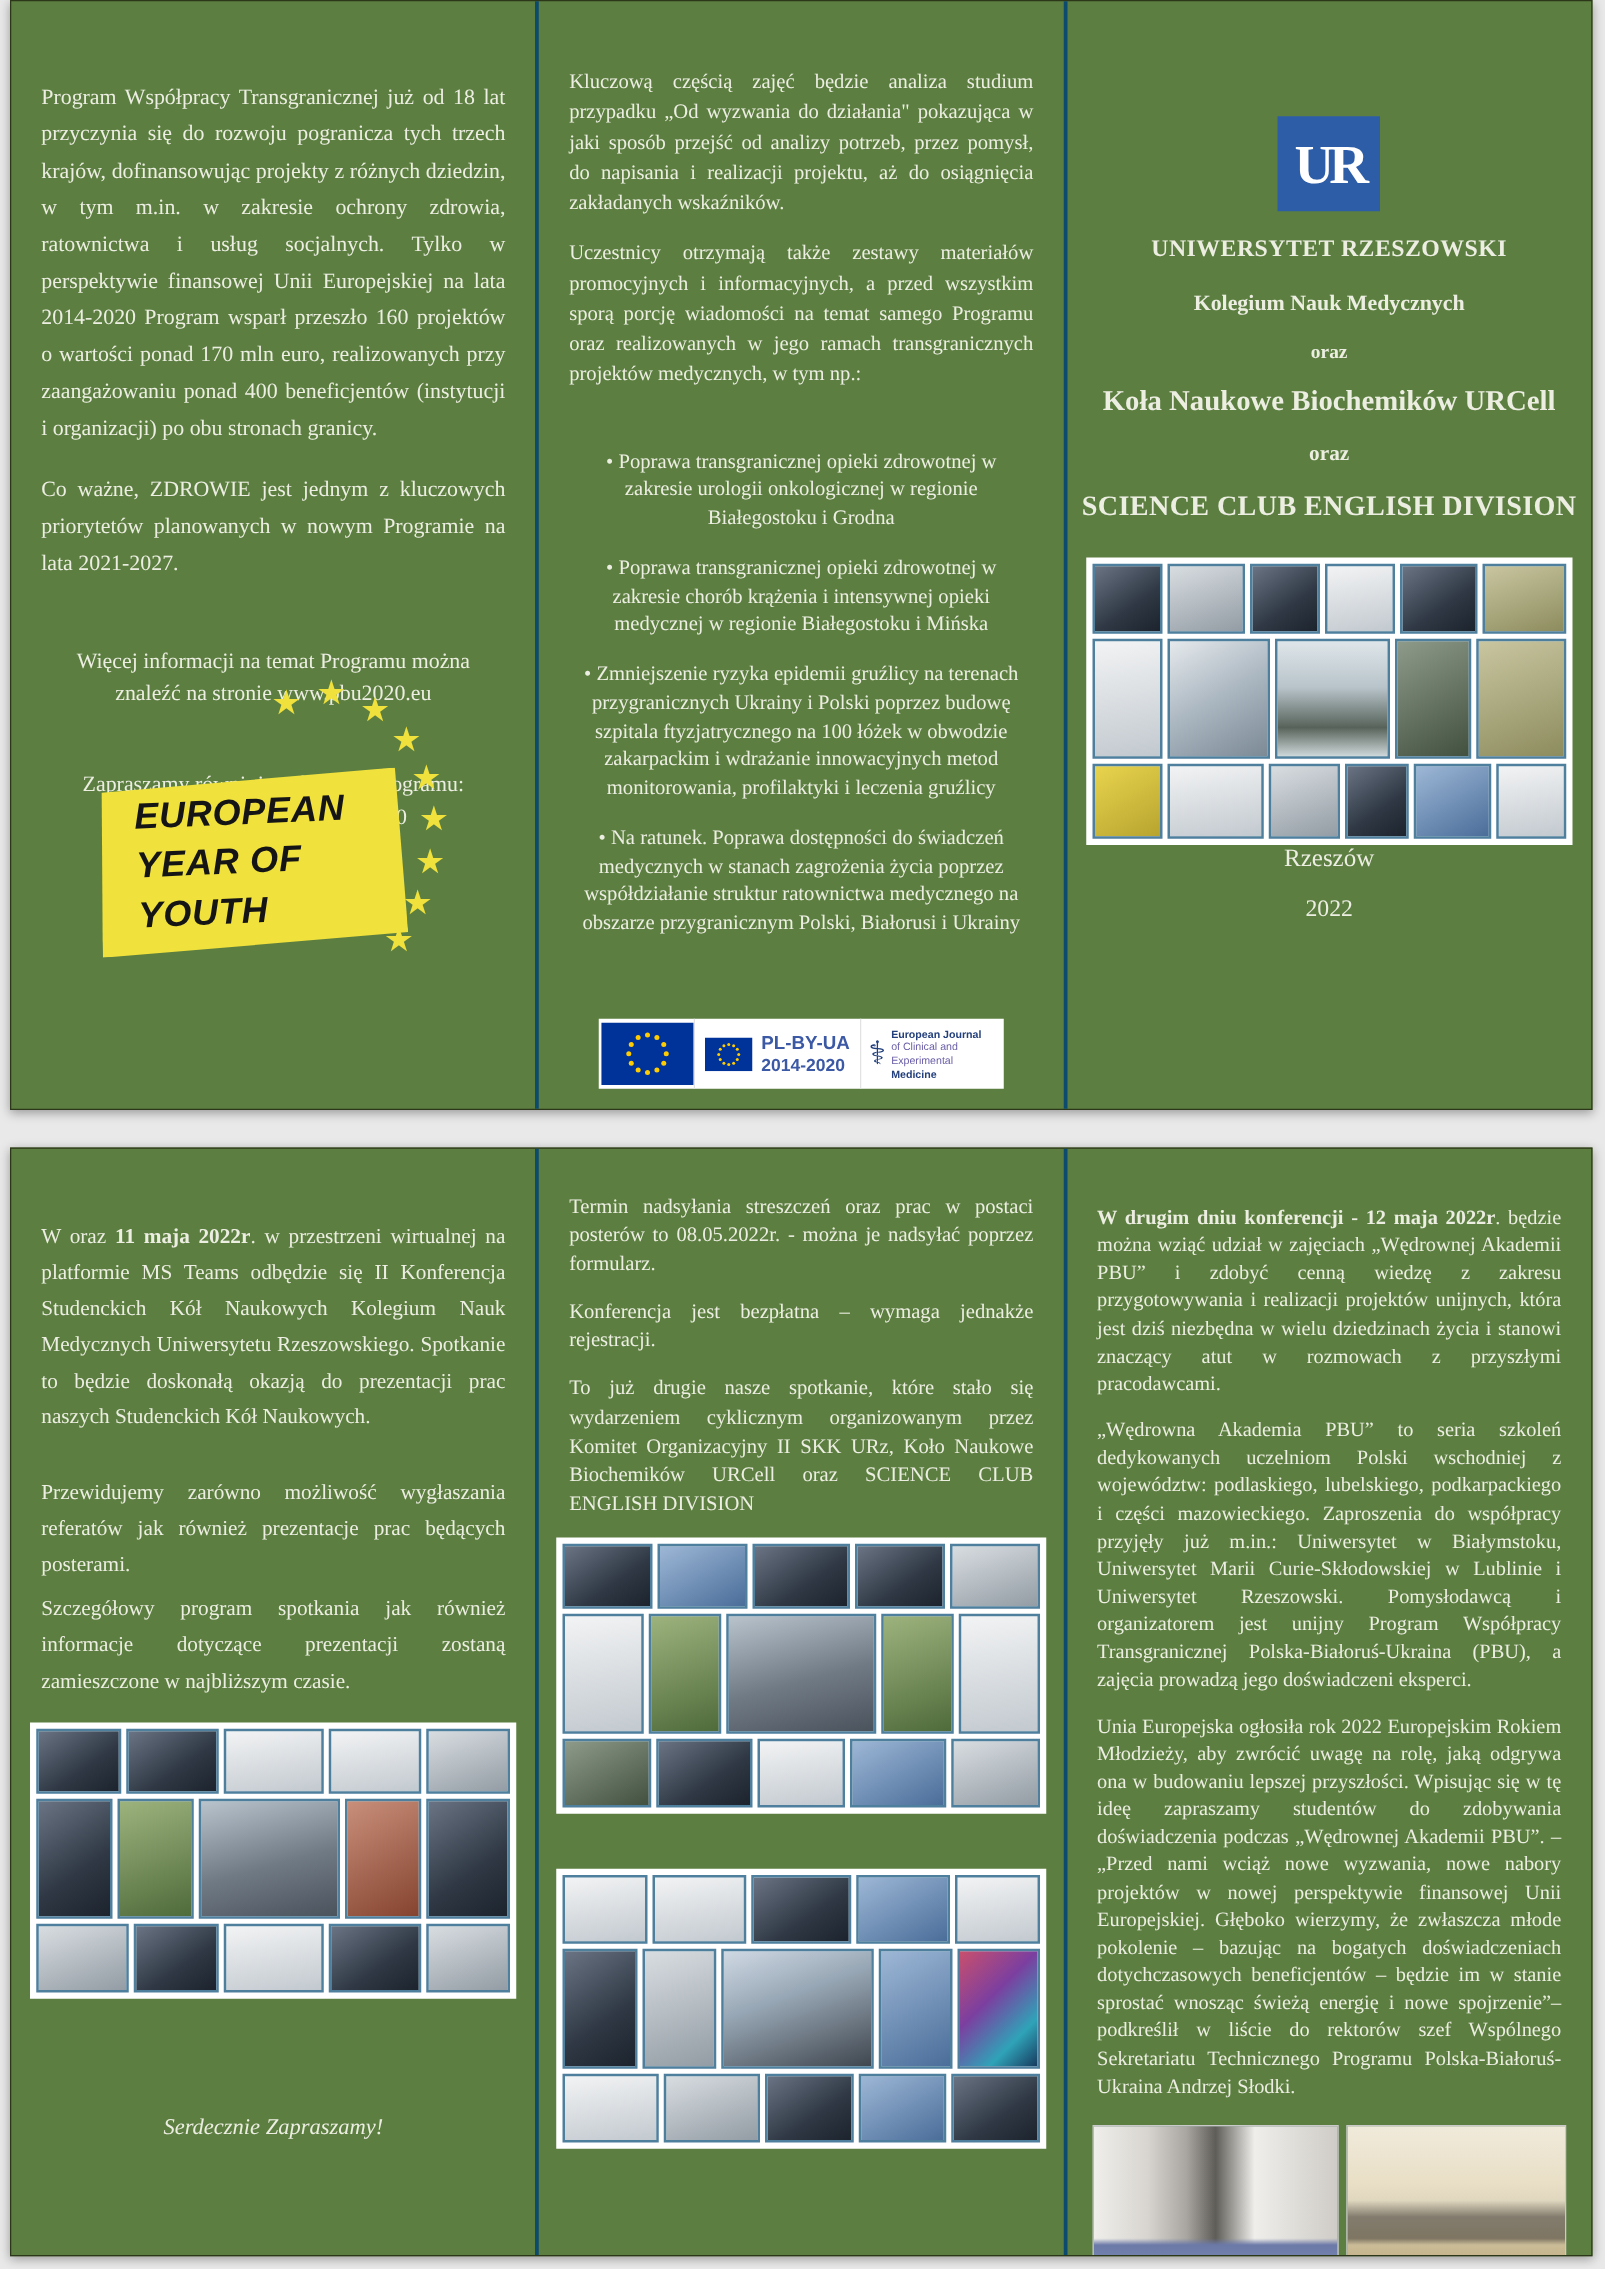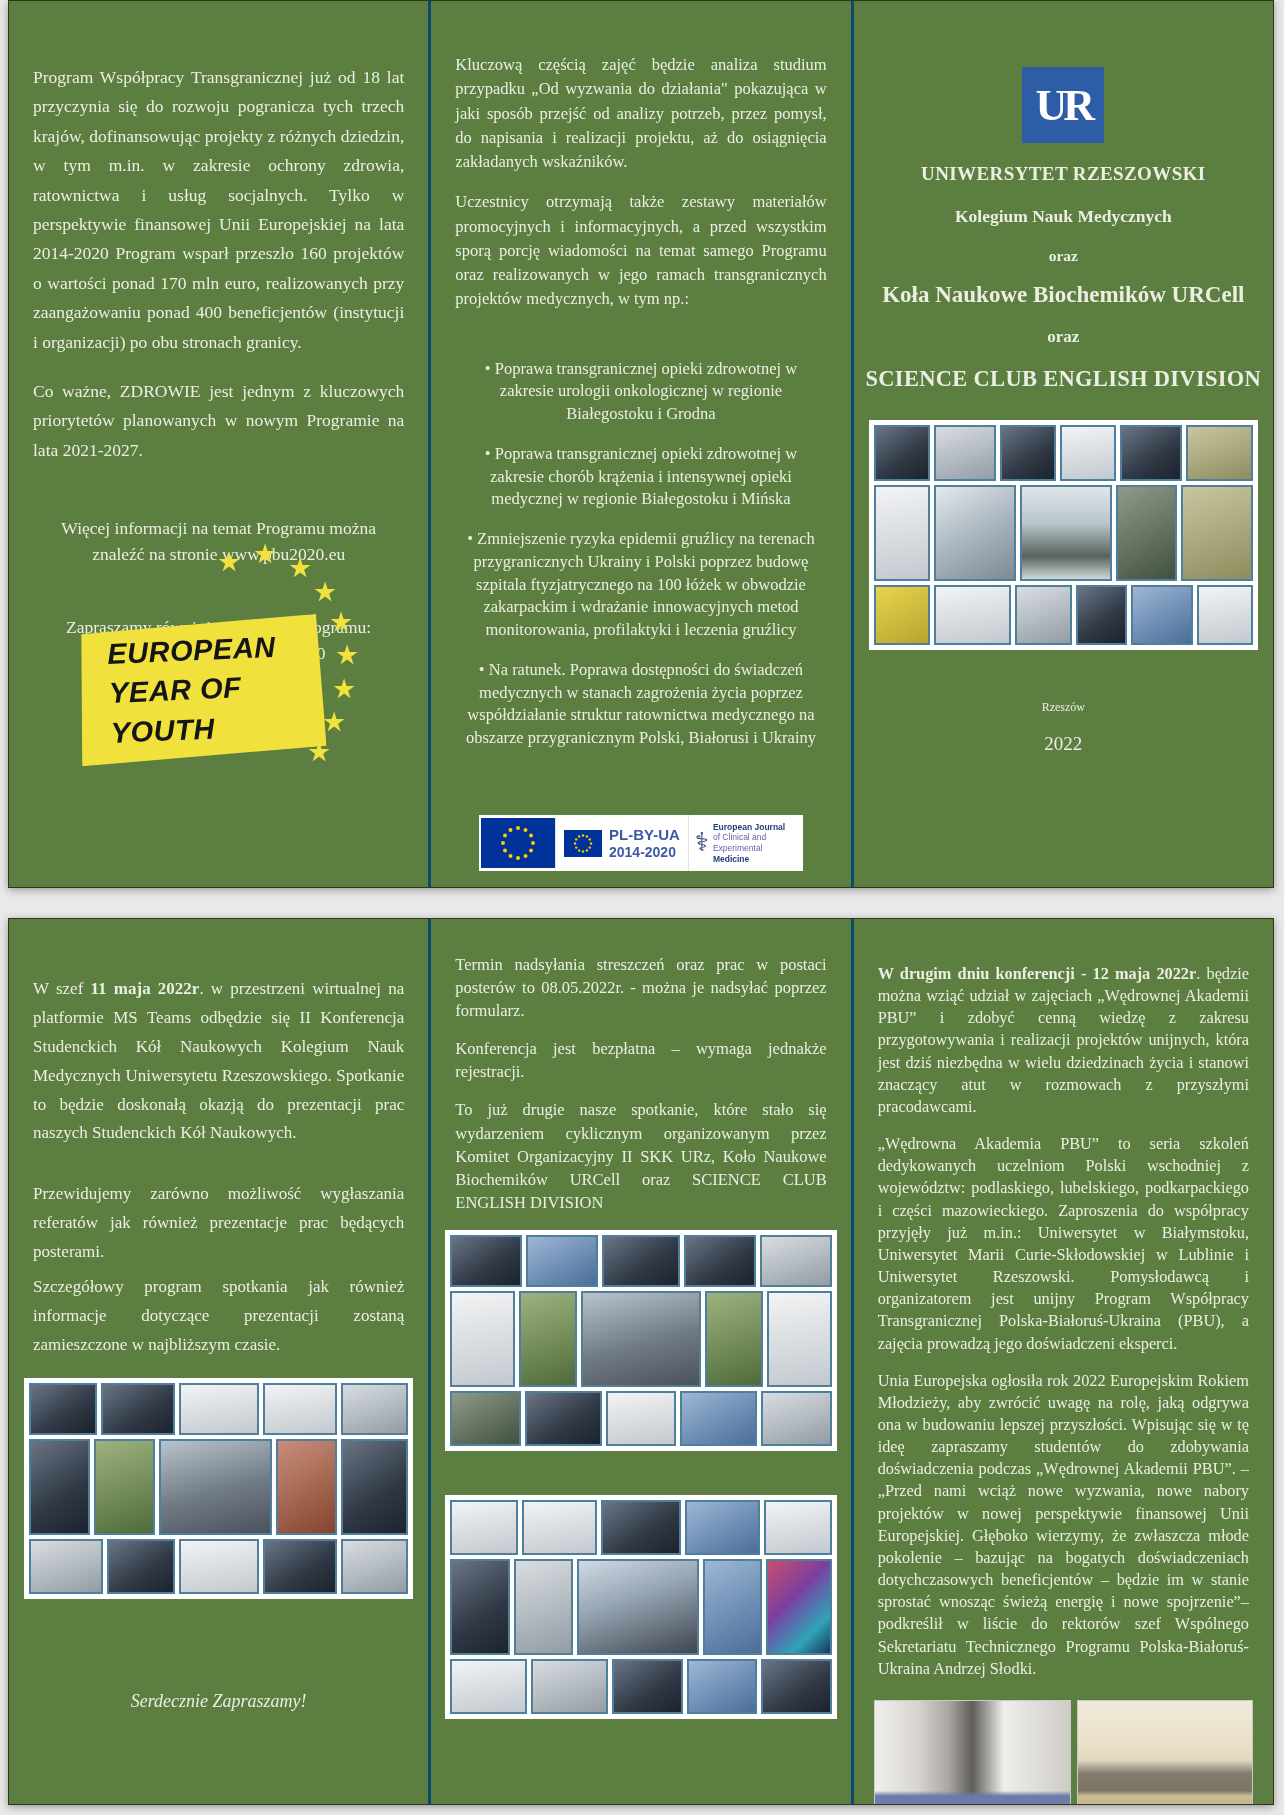--- a/index.html
+++ b/index.html
@@ -54,32 +54,32 @@
   .lg2{display:flex;align-items:center;border-left:1px solid #e2e2e2;height:100%;padding:0 8px;flex:none;}
   .lg2 .plbyua{margin-left:7px;font-family:"Liberation Sans","DejaVu Sans",sans-serif;color:#3c59a5;font-weight:bold;font-size:15px;line-height:1.15;}
   .lg2 .years{font-weight:bold;font-size:14px;color:#3c59a5;}
   .lg3{display:flex;align-items:center;border-left:1px solid #e2e2e2;height:100%;padding:0 4px 0 6px;flex:1;}
   .lg3 .cad{font-size:26px;color:#24407c;line-height:1;margin-right:4px;}
   .lg3 .ejtxt{font-family:"Liberation Sans","DejaVu Sans",sans-serif;font-size:8.5px;line-height:1.25;color:#24407c;}
   .lg3 .ejtxt .b{font-weight:bold;}
   .lg3 .ejtxt .m{color:#6a5fa8;}
   
   .urlogo{
-    width:82px;height:76px;background:#2e5da8;margin:66px auto 0;
+    width:82px;height:76px;background:#2e5da8;margin:92px auto 0;
     display:flex;align-items:center;justify-content:center;
     color:#fff;font-weight:bold;font-size:44px;letter-spacing:-4px;
     font-family:"Liberation Serif",serif;
   }
   .h-univ{margin-top:20px;font-size:19px;font-weight:bold;letter-spacing:.4px;}
   .h-koleg{margin-top:21px;font-size:17.5px;font-weight:bold;}
   .h-oraz1{margin-top:20px;font-size:15.5px;font-weight:bold;}
   .h-club1{margin-top:17px;font-size:23px;font-weight:bold;}
   .h-oraz2{margin-top:19px;font-size:17px;font-weight:bold;}
   .h-club2{margin-top:19px;font-size:22.5px;font-weight:600;letter-spacing:.3px;}
-  .h-city{margin-top:50px;font-size:12px;}
+  .h-city{font-size:20px;}
   .h-year{margin-top:18px;font-size:19px;}
   
   .collage{background:#fff;padding:5px;box-sizing:border-box;}
   .cl-topright{width:calc(100% - 30px);margin:28px auto 0;}
   .crow{display:flex;gap:4px;margin-bottom:4px;}
   .crow:last-child{margin-bottom:0;}
   .tile{border:2px solid #4e7f9d;box-sizing:border-box;}
   .t-dark{background:linear-gradient(145deg,#6a7484 0%,#2f3844 60%,#1c232d 100%);}
   .t-gray{background:linear-gradient(160deg,#d8dde1,#939ca4);}
   .t-white{background:linear-gradient(170deg,#f2f3f4,#c2c9cf);}
@@ -259,21 +259,21 @@
       </div>
     <div class="ctr h-city">Rzeszów</div>
     <div class="ctr h-year">2022</div>
   </div>
 </div>
 
 <div class="page" id="page2">
 
   <div class="panel p2a">
     <div class="inner">
-      <p class="p lead"><span>W szef </span><b>11 maja 2022r</b><span>. w przestrzeni wirtualnej na platformie MS Teams odbędzie się II Konferencja Studenckich Kół Naukowych Kolegium Nauk Medycznych Uniwersytetu Rzeszowskiego. Spotkanie to będzie doskonałą okazją do prezentacji prac naszych Studenckich Kół Naukowych.</span></p>
+      <p class="p lead"><span>W oraz </span><b>11 maja 2022r</b><span>. w przestrzeni wirtualnej na platformie MS Teams odbędzie się II Konferencja Studenckich Kół Naukowych Kolegium Nauk Medycznych Uniwersytetu Rzeszowskiego. Spotkanie to będzie doskonałą okazją do prezentacji prac naszych Studenckich Kół Naukowych.</span></p>
       <p class="p p2">Przewidujemy zarówno możliwość wygłaszania referatów jak również prezentacje prac będących posterami.</p>
       <p class="p p3">Szczegółowy program spotkania jak również informacje dotyczące prezentacji zostaną zamieszczone w najbliższym czasie.</p>
     </div>
     <div class="collage cl-botleft">
         <div class="crow" style="height: 52px;">
           <div class="tile t-dark" style="flex: 1 1 0%;"></div>
           <div class="tile t-dark" style="flex: 1.1 1 0%;"></div>
           <div class="tile t-white" style="flex: 1.2 1 0%;"></div>
           <div class="tile t-white" style="flex: 1.1 1 0%;"></div>
           <div class="tile t-gray" style="flex: 1 1 0%;"></div>

